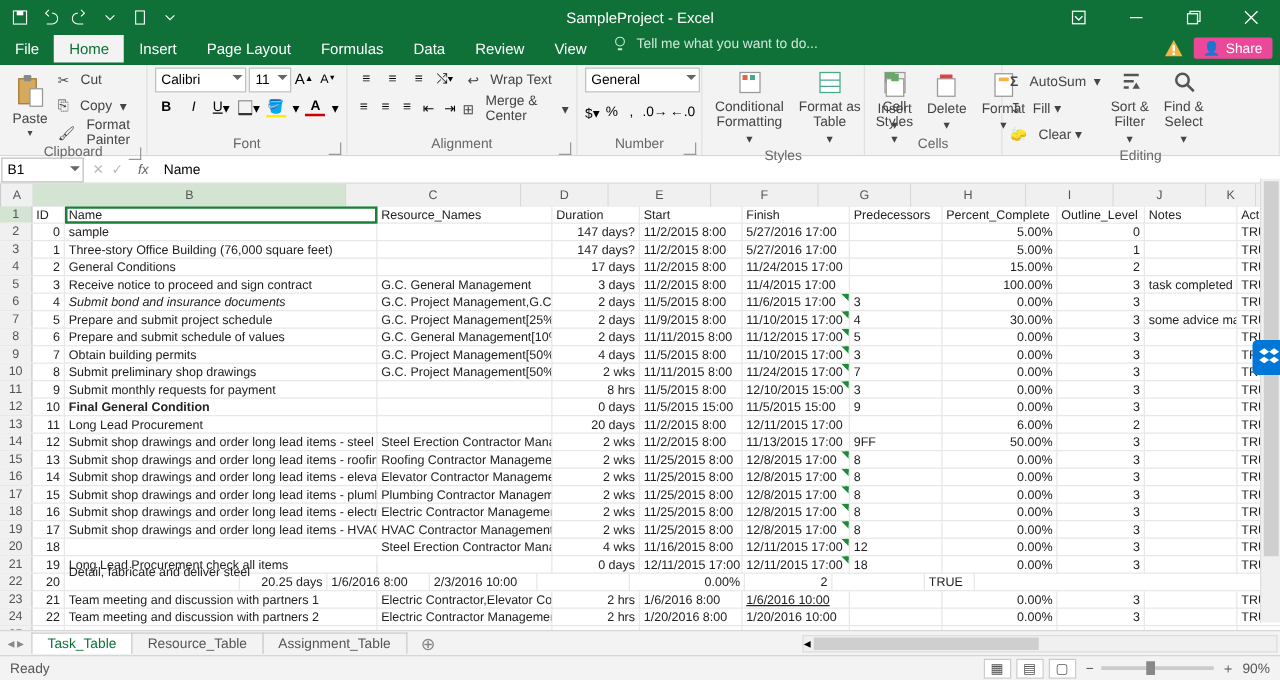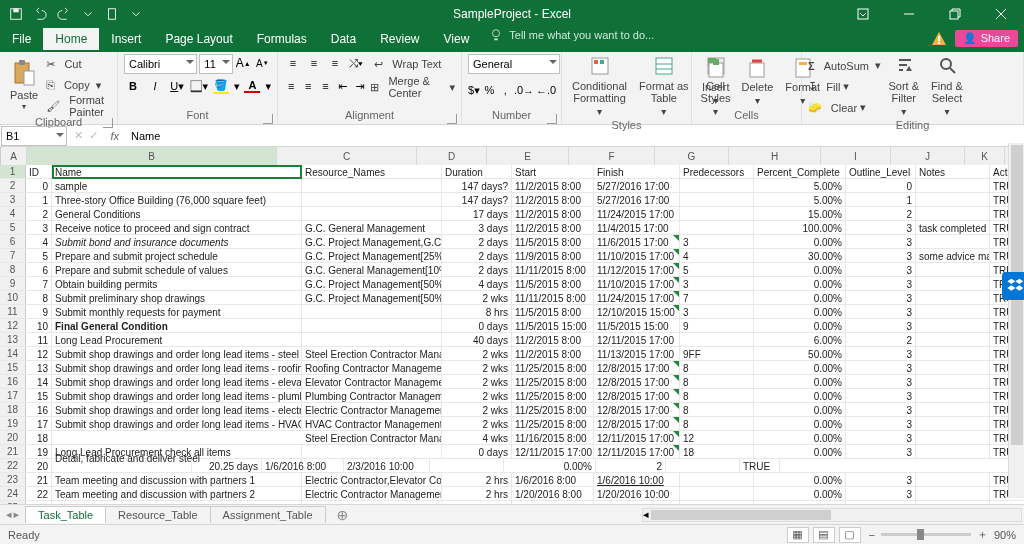--- a/index.html
+++ b/index.html
@@ -533,21 +533,21 @@
         <div class="cell r" style="width: 92px; min-width: 92px;">0.00%</div>
         <div class="cell r" style="width: 70px; min-width: 70px;">3</div>
         <div class="cell" style="width: 74px; min-width: 74px;"></div>
         <div class="cell" style="width: 40px; min-width: 40px;">TRUE</div>
       </div>
       <div class="row">
         <div class="rowhdr">13</div>
         <div class="cell r" style="width: 26px; min-width: 26px;">11</div>
         <div class="cell" style="width: 250px; min-width: 250px;">Long Lead Procurement</div>
         <div class="cell" style="width: 140px; min-width: 140px;"></div>
-        <div class="cell r" style="width: 70px; min-width: 70px;">40 days</div>
+        <div class="cell r" style="width: 70px; min-width: 70px;">20 days</div>
         <div class="cell" style="width: 82px; min-width: 82px;">11/2/2015 8:00</div>
         <div class="cell" style="width: 86px; min-width: 86px;">12/11/2015 17:00</div>
         <div class="cell" style="width: 74px; min-width: 74px;"></div>
         <div class="cell r" style="width: 92px; min-width: 92px;">6.00%</div>
         <div class="cell r" style="width: 70px; min-width: 70px;">2</div>
         <div class="cell" style="width: 74px; min-width: 74px;"></div>
         <div class="cell" style="width: 40px; min-width: 40px;">TRUE</div>
       </div>
       <div class="row">
         <div class="rowhdr">14</div>

